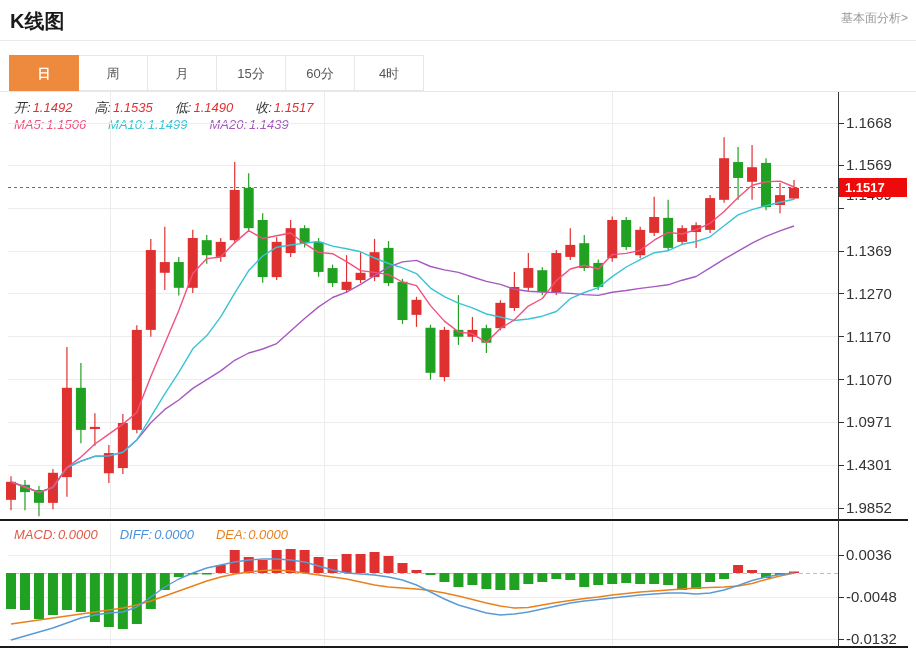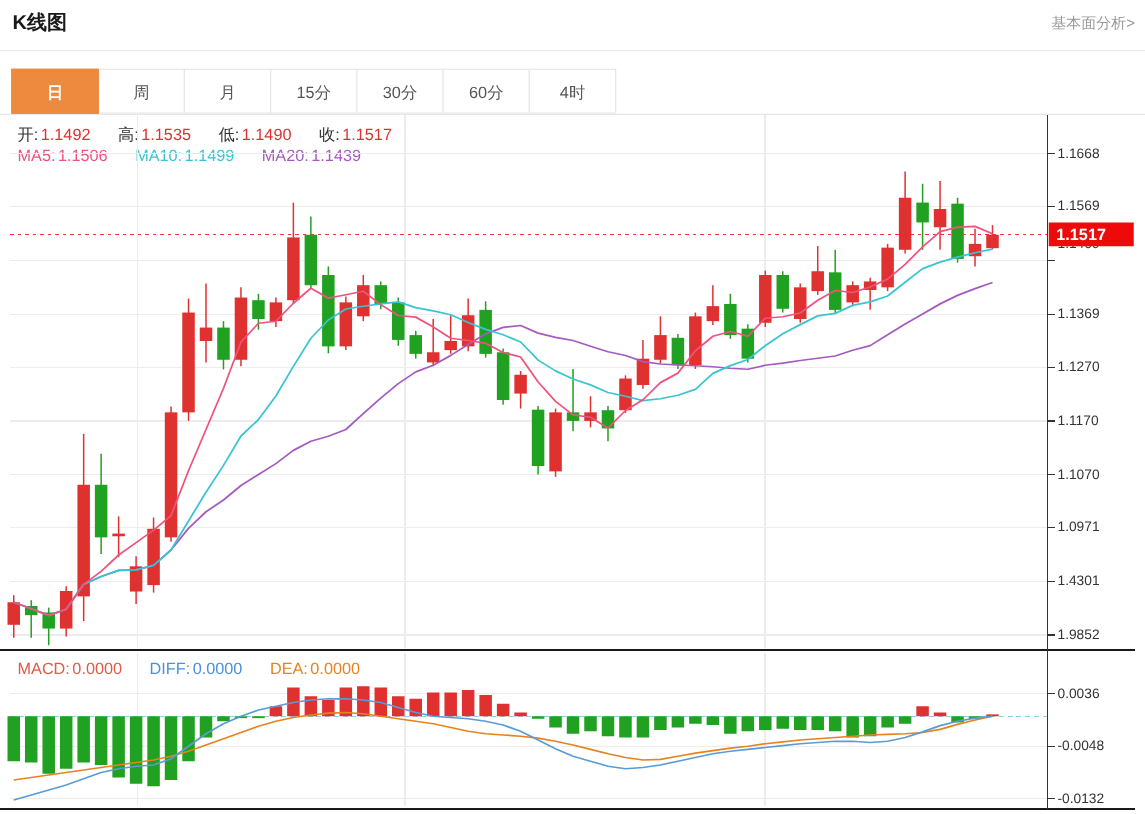--- a/index.html
+++ b/index.html
@@ -1,49 +1,48 @@
 <!DOCTYPE html>
 <html><head>
 <meta charset="utf-8">
 <style>
   html,body{margin:0;padding:0;background:#fff;}
   #app{position:relative;width:916px;height:651px;background:#fff;overflow:hidden;
        font-family:"Liberation Sans","DejaVu Sans",sans-serif;-webkit-font-smoothing:antialiased;}
-  .title{position:absolute;left:10px;top:8px;font-size:16px;font-weight:bold;color:#1a1a1a;}
+  .title{position:absolute;left:10px;top:8px;font-size:20px;font-weight:bold;color:#1a1a1a;}
   .toplink{position:absolute;right:8px;top:10px;font-size:12px;color:#999;cursor:pointer;}
   .hdr-line{position:absolute;left:0;right:0;top:40px;height:1px;background:#ebebeb;}
   .tabbar{position:absolute;left:10px;top:55px;display:flex;}
   .tab{width:70px;height:36px;line-height:36px;text-align:center;font-size:13px;color:#555;
        background:#fff;border:1px solid #e7e7e7;margin-left:-1px;cursor:pointer;box-sizing:border-box;}
   .tab.active{background:#ed8a3d;border-color:#ed8a3d;color:#fff;font-weight:bold;z-index:2;}
   .tab-bottom{position:absolute;left:0;right:0;top:91px;height:1px;background:#e7e7e7;}
   .legend{position:absolute;left:14px;font-size:13px;white-space:nowrap;}
-  .legend span{margin-right:6px;}
+  .legend span{margin-right:6px;font-style:italic;}
   .legend .grp{margin-right:16px;}
   .legend .l{color:#333;}
   .legend .v{color:#e03131;}
-  .ylab{position:absolute;left:846px;width:62px;font-size:11px;color:#333;line-height:16px;}
+  .ylab{position:absolute;left:846px;width:62px;font-size:15px;color:#333;line-height:16px;}
   .badge{position:absolute;left:839px;width:68px;height:19px;line-height:19px;padding-left:6px;
          box-sizing:border-box;font-size:13px;font-weight:bold;color:#fff;background:#ee0a0a;}
   svg{position:absolute;left:0;top:0;}
 </style>
 </head>
 <body>
 
 <div id="app">
   <div class="title">K线图</div>
   <div class="toplink">基本面分析&gt;</div>
   <div class="hdr-line"></div>
   <div class="tab-bottom"></div>
   <div class="tabbar">
       <div class="tab active">日</div>
       <div class="tab">周</div>
       <div class="tab">月</div>
       <div class="tab">15分</div>
-      <div class="tab">30分</div>
       <div class="tab">60分</div>
       <div class="tab">4时</div>
     </div>
 
   <div class="legend" style="top:99px;"><span class="grp"><span class="l" style="margin-right: 2px;">开:</span><span class="v">1.1492</span></span><span class="grp"><span class="l" style="margin-right: 2px;">高:</span><span class="v">1.1535</span></span><span class="grp"><span class="l" style="margin-right: 2px;">低:</span><span class="v">1.1490</span></span><span class="grp"><span class="l" style="margin-right: 2px;">收:</span><span class="v">1.1517</span></span></div>
   <div class="legend" style="top:117px;"><span class="grp"><span class="l" style="color: rgb(240, 82, 126); margin-right: 2px;">MA5:</span><span class="v" style="color: rgb(240, 82, 126);">1.1506</span></span><span class="grp"><span class="l" style="color: rgb(56, 196, 212); margin-right: 2px;">MA10:</span><span class="v" style="color: rgb(56, 196, 212);">1.1499</span></span><span class="grp"><span class="l" style="color: rgb(165, 90, 192); margin-right: 2px;">MA20:</span><span class="v" style="color: rgb(165, 90, 192);">1.1439</span></span></div>
   <div class="legend" style="top:527px;"><span class="grp"><span class="l" style="color: rgb(224, 90, 72); margin-right: 2px;">MACD:</span><span class="v" style="color: rgb(224, 90, 72);">0.0000</span></span><span class="grp"><span class="l" style="color: rgb(74, 144, 221); margin-right: 2px;">DIFF:</span><span class="v" style="color: rgb(74, 144, 221);">0.0000</span></span><span class="grp"><span class="l" style="color: rgb(232, 130, 30); margin-right: 2px;">DEA:</span><span class="v" style="color: rgb(232, 130, 30);">0.0000</span></span></div>
 
   <svg id="chart" width="916" height="651" viewBox="0 0 916 651">
       <line x1="8" y1="123" x2="838" y2="123" stroke="#ececec" shape-rendering="crispEdges"></line>

